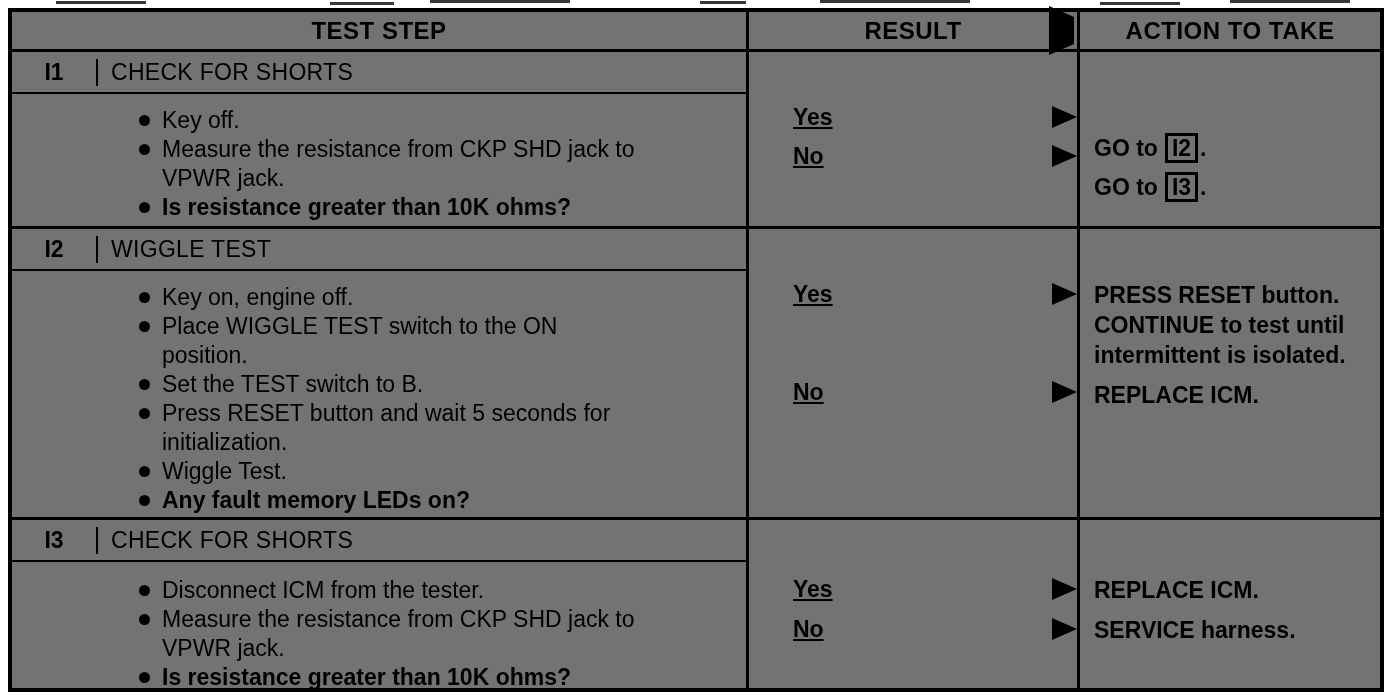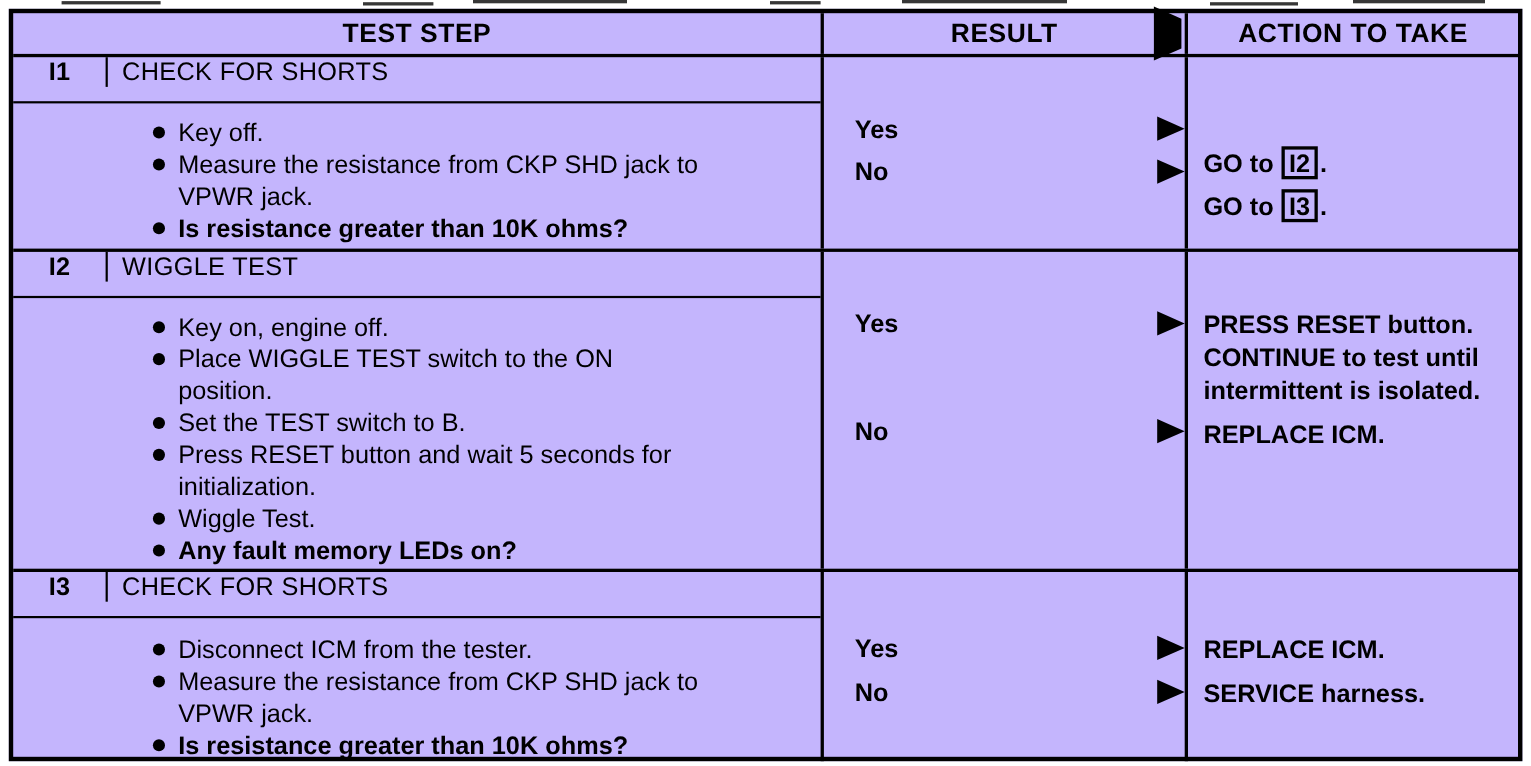--- a/index.html
+++ b/index.html
@@ -11,21 +11,21 @@
     position:relative;
     overflow:hidden;
   }
   .scan-noise { position:absolute; background:#141414; height:3px; opacity:.85; }
 
   .ptable {
     position:absolute; left:8px; top:8px;
     width:1376px; height:684px;
     border:4px solid #000;
     box-sizing:border-box;
-    background:#c4b5fd;
+    background:#737373;
   }
   .row {
     display:grid;
     grid-template-columns:734px 331px 303px;
     box-sizing:border-box;
   }
   .row > div { box-sizing:border-box; }
   .c2, .c3 { border-left:3px solid #000; position:relative; }
 
   
@@ -45,21 +45,21 @@
     border-left:25px solid #000;
   }
 
   
   .row.r1 { height:174px; }
   .row.r2 { height:291px; border-top:3px solid #000; }
   .row.r3 { height:171px; border-top:3px solid #000; }
 
   .step-head {
     height:40px; border-bottom:2px solid #000;
-    display:flex; align-items:flex-start;
+    display:flex; align-items:center;
   }
   .step-id {
     width:84px; border-right:2px solid #000;
     display:flex; align-items:center; justify-content:center;
     font-size:23px; font-weight:700;
   }
   .step-title {
     flex:1; display:flex; align-items:center;
     padding-left:13px; font-size:23px; font-weight:400;
     letter-spacing:0.3px;
@@ -77,24 +77,24 @@
   }
   ul.bullets li::before {
     content:"";
     position:absolute; left:-23px; top:9px;
     width:11px; height:11px; border-radius:50%;
     background:#000;
   }
   ul.bullets li.bold { font-weight:700; }
 
   .r-entry {
-    position:absolute; left:0; right:0;
+    position:absolute; left:16px; right:0;
     display:flex; align-items:center; justify-content:space-between;
     padding-left:28px;
-    font-size:23px; font-weight:700; line-height:26px;
+    font-size:23px; font-weight:700; line-height:26px;text-decoration:underline;
   }
   .a-entry {
     position:absolute; left:0; right:6px;
     padding-left:14px;
     font-size:23px; font-weight:700; line-height:30px;
     white-space:pre-line;
   }
   
   .r1 .re1 { top:52px; }  .r1 .re2 { top:91px; }
   .r1 .ae1 { top:51px; }  .r1 .ae2 { top:90px; }

